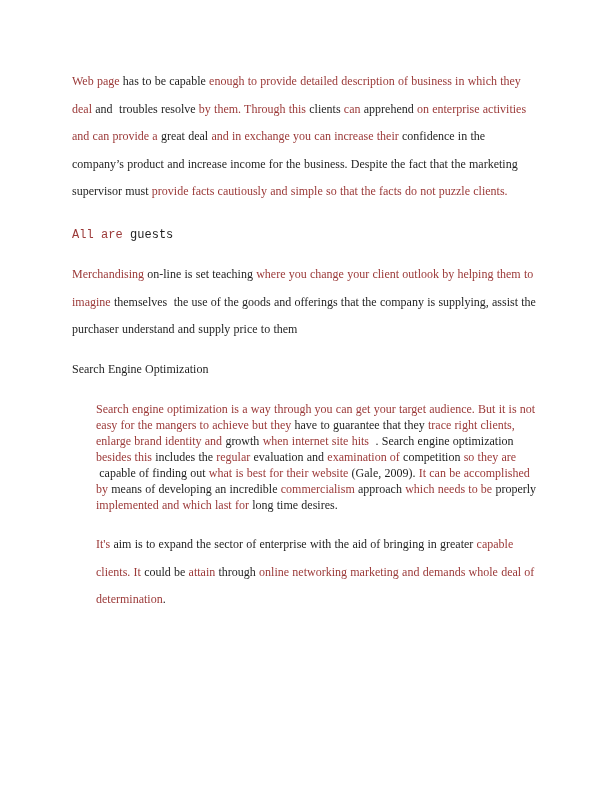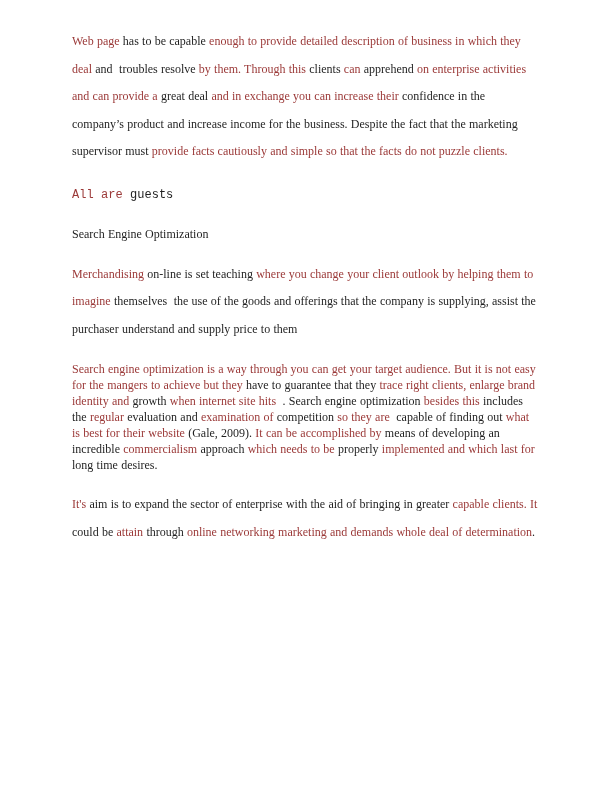--- a/index.html
+++ b/index.html
@@ -11,49 +11,49 @@
     width: 612px;
     height: 792px;
     font-family: "Liberation Serif", serif;
     font-size: 12px;
     overflow: hidden;
   }
   .page {
     box-sizing: border-box;
     width: 612px;
     height: 792px;
-    padding: 28px 72px 0 72px;
+    padding: 68px 72px 0 72px;
     background: #ffffff;
   }
   p {
     margin: 0;
     text-align: left;
     word-spacing: 0.02em;
   }
   .double { line-height: 27.5px; }
   .tight  { line-height: 16px;   }
   .mt16 { margin-top: 16px; font-family: Liberation Mono, monospace; }
   .mt12 { margin-top: 12px; }
-  .mt18 { margin-top: 18px; }
+  .mt18 { margin-top: 18px; margin-left: 24px; }
   .mt11 { margin-top: 11px; }
   [data-color="red"]   { color: var(--c-red, #9b3938); }
   [data-color="black"] { color: var(--c-black, #1f1f1f); }
 </style>
 </head>
 <body style="background: rgb(255, 255, 255);">
 
 <div class="page">
 
   <p class="double"><span data-color="red">Web page</span><span data-color="black"> has to be capable </span><span data-color="red">enough to provide detailed description of business in which they deal</span><span data-color="black"> and&nbsp; troubles resolve </span><span data-color="red">by them. Through this </span><span data-color="black">clients </span><span data-color="red">can </span><span data-color="black">apprehend </span><span data-color="red">on enterprise activities and can provide a </span><span data-color="black">great deal </span><span data-color="red">and in exchange you can increase their </span><span data-color="black">confidence in the company’s product and increase income for the business. Despite the fact that the marketing supervisor must </span><span data-color="red">provide facts cautiously and simple so that the facts do not puzzle clients.</span></p>
 
   <p class="double mt16"><span data-color="red">All are </span><span data-color="black">guests</span></p>
 
+  <p class="double mt12"><span data-color="red">Merchandising </span><span data-color="black">on-line is set teaching </span><span data-color="red">where you change your client outlook by helping them to imagine </span><span data-color="black">themselves&nbsp; the use of the goods and offerings that the company is supplying, assist the purchaser understand and supply price to them</span></p>
+
   <p class="double mt12"><span data-color="black">Search Engine Optimization</span></p>
-
-  <p class="double mt12"><span data-color="red">Merchandising </span><span data-color="black">on-line is set teaching </span><span data-color="red">where you change your client outlook by helping them to imagine </span><span data-color="black">themselves&nbsp; the use of the goods and offerings that the company is supplying, assist the purchaser understand and supply price to them</span></p>
 
   <p class="tight mt18"><span data-color="red">Search engine optimization is a way through you can get your target audience. But it is not easy for the mangers to achieve but they </span><span data-color="black">have to guarantee that they </span><span data-color="red">trace right clients, enlarge brand identity and </span><span data-color="black">growth </span><span data-color="red">when internet site hits </span><span data-color="black">&nbsp;. Search engine optimization </span><span data-color="red">besides this </span><span data-color="black">includes the </span><span data-color="red">regular </span><span data-color="black">evaluation and </span><span data-color="red">examination of </span><span data-color="black">competition </span><span data-color="red">so they are </span><span data-color="black">&nbsp;capable of finding out </span><span data-color="red">what is best for their website </span><span data-color="black">(Gale, 2009). </span><span data-color="red">It can be accomplished by </span><span data-color="black">means of developing an incredible </span><span data-color="red">commercialism </span><span data-color="black">approach </span><span data-color="red">which needs to be </span><span data-color="black">properly </span><span data-color="red">implemented and which last for </span><span data-color="black">long time desires.</span></p>
 
 
   <p class="double mt18"><span data-color="red">It's </span><span data-color="black">aim is to expand the sector of enterprise with the aid of bringing in greater </span><span data-color="red">capable clients. It </span><span data-color="black">could be </span><span data-color="red">attain </span><span data-color="black">through </span><span data-color="red">online networking marketing and demands whole deal of determination</span><span data-color="black">.</span></p>
 
 
 </div>
 
 </body></html>

